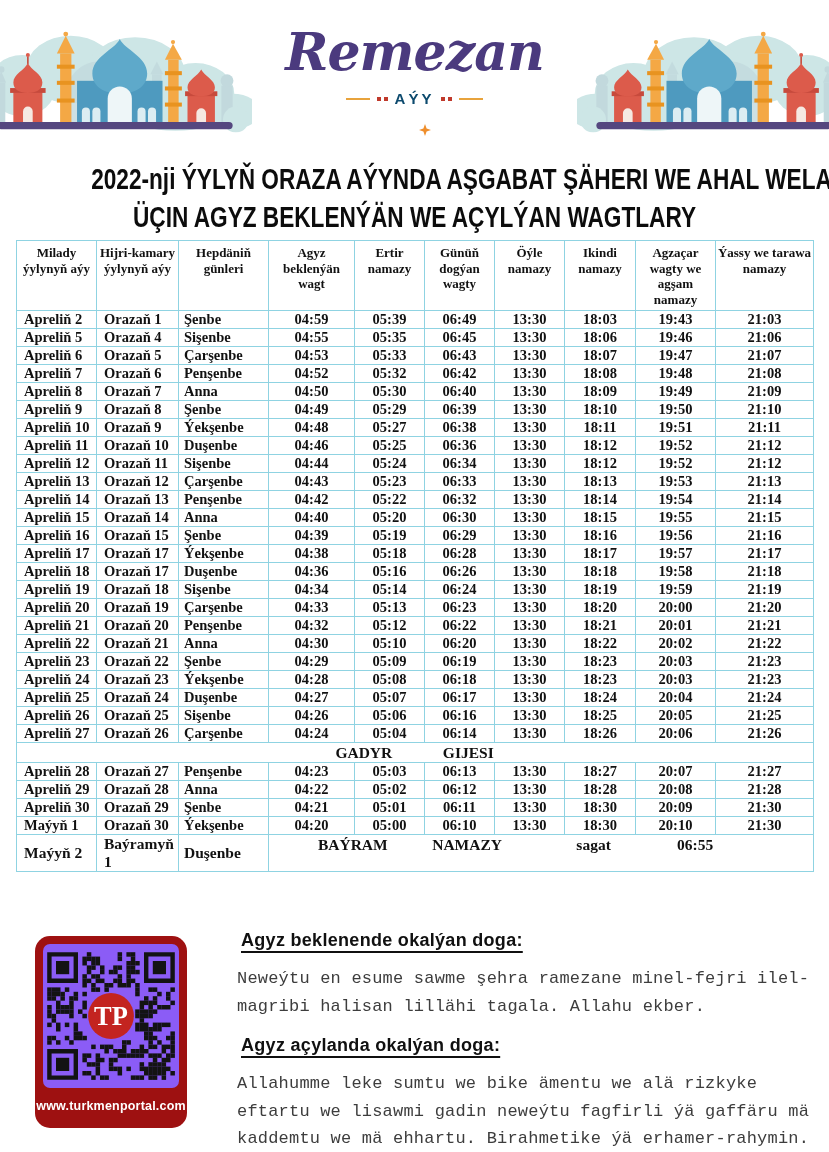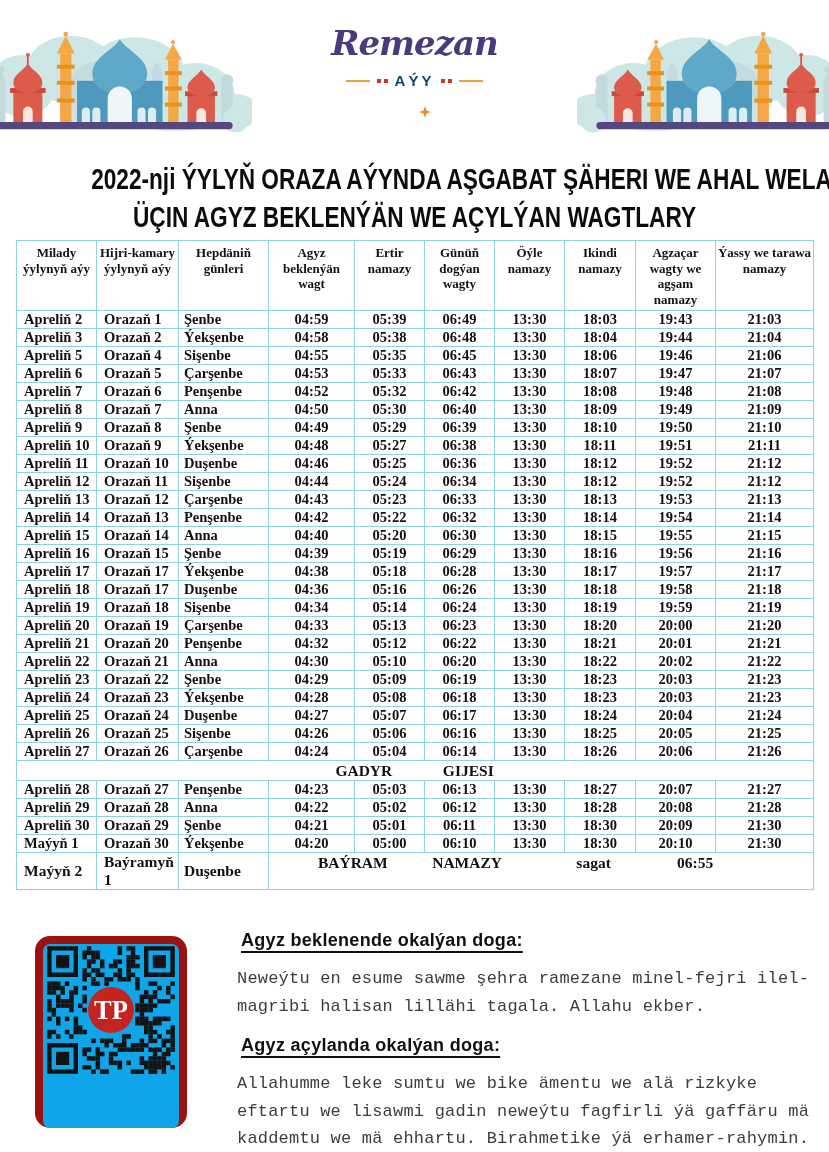--- a/index.html
+++ b/index.html
@@ -11,21 +11,21 @@
   }
 
   
   .mosque { position: absolute; top: 16px; width: 258px; height: 128px; }
   .mosque.left  { left: -6px; }
   .mosque.right { right: -6px; transform: scaleX(-1); }
 
   .logo { position: absolute; top: 26px; left: 50%; transform: translateX(-50%); text-align: center; width: 260px; }
   .logo-script {
     font-family: "DejaVu Serif", serif; font-style: italic; font-weight: 700;
-    font-size: 34px; color: #4b3a7e; letter-spacing: -1px; line-height: 1;
+    font-size: 52px; color: #4b3a7e; letter-spacing: -1px; line-height: 1;
   }
   .logo-sub { display: flex; align-items: center; justify-content: center; gap: 7px; margin-top: 12px; }
   .deco-dash { width: 24px; height: 2px; background: #e8a33c; }
   .deco-dots { display: flex; gap: 3px; }
   .deco-dots i { width: 4px; height: 4px; background: #c0392b; display: block; }
   .logo-sub-text { font-size: 15px; letter-spacing: 3px; color: #0c4a6e; font-weight: 600; }
   .logo-crescent { margin-top: 8px; }
 
   
   .title {
@@ -62,22 +62,22 @@
   td.bayram-cell .bp0 { left: 9%; }
   td.bayram-cell .bp1 { left: 30%; }
   td.bayram-cell .bp2 { left: 56.5%; }
   td.bayram-cell .bp3 { left: 75%; }
 
   
   .qr-block {
     position: absolute; left: 35px; top: 936px; width: 152px; height: 192px;
     background: #9e1111; border-radius: 15px; padding: 8px 8px 0 8px;
   }
-  .qr-white { background: #0ea5e9; border-radius: 7px; height: 184px;
-              display: flex; justify-content: center; }
+  .qr-white { background: #8b5cf6; border-radius: 7px; height: 144px;
+              display: flex; align-items: center; justify-content: center; }
   .qr-svg { width: 132px; height: 132px; }
   .qr-svg .modules rect { fill: #131313; }
   .qr-url {
     height: 36px; display: flex; align-items: center; justify-content: center;
     color: #ffffff; font-size: 12.5px; font-weight: 700; letter-spacing: 0.2px;
   }
 
   .doga { position: absolute; left: 237px; top: 930px; width: 582px; }
   .doga-heading {
     font-size: 18px; font-weight: 700; color: #101010; letter-spacing: 0.3px;
@@ -242,32 +242,20 @@
             <td class="c0">Apreliň 2</td>
             <td class="c1">Orazaň 1</td>
             <td class="c2">Şenbe</td>
             <td class="c3">04:59</td>
             <td class="c4">05:39</td>
             <td class="c5">06:49</td>
             <td class="c6">13:30</td>
             <td class="c7">18:03</td>
             <td class="c8">19:43</td>
             <td class="c9">21:03</td>
-          </tr>
-          <tr>
-            <td class="c0">Apreliň 3</td>
-            <td class="c1">Orazaň 2</td>
-            <td class="c2">Ýekşenbe</td>
-            <td class="c3">04:58</td>
-            <td class="c4">05:38</td>
-            <td class="c5">06:48</td>
-            <td class="c6">13:30</td>
-            <td class="c7">18:04</td>
-            <td class="c8">19:44</td>
-            <td class="c9">21:04</td>
           </tr>
           <tr>
             <td class="c0">Apreliň 5</td>
             <td class="c1">Orazaň 4</td>
             <td class="c2">Sişenbe</td>
             <td class="c3">04:55</td>
             <td class="c4">05:35</td>
             <td class="c5">06:45</td>
             <td class="c6">13:30</td>
             <td class="c7">18:06</td>

